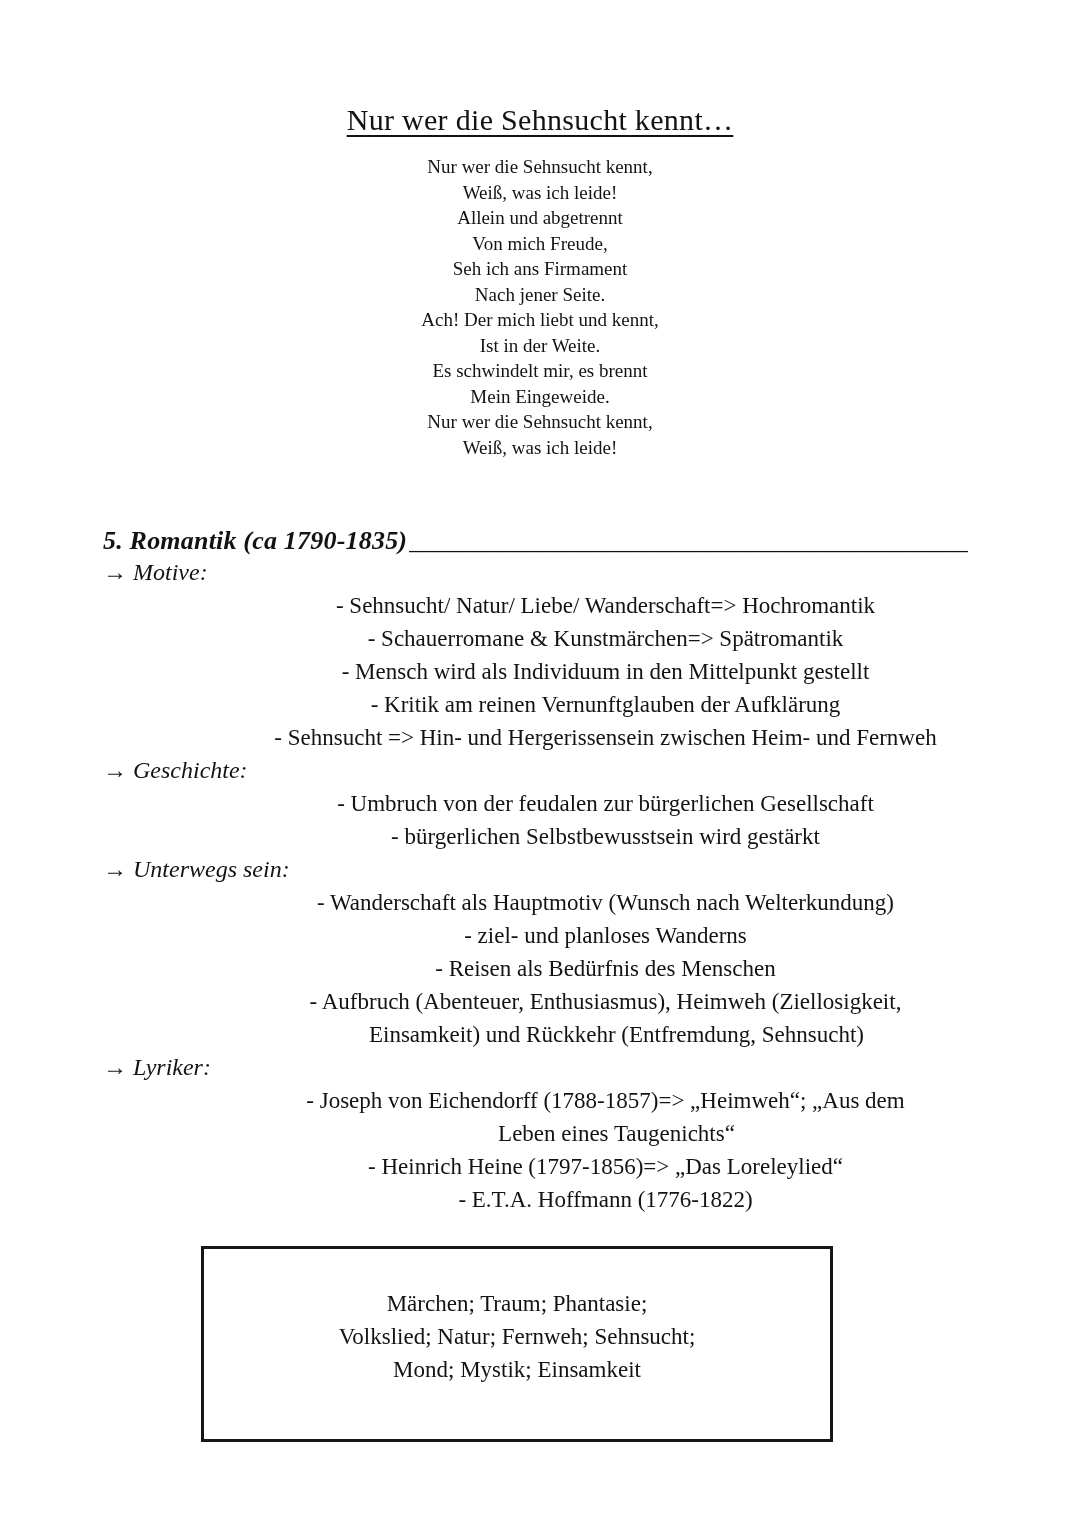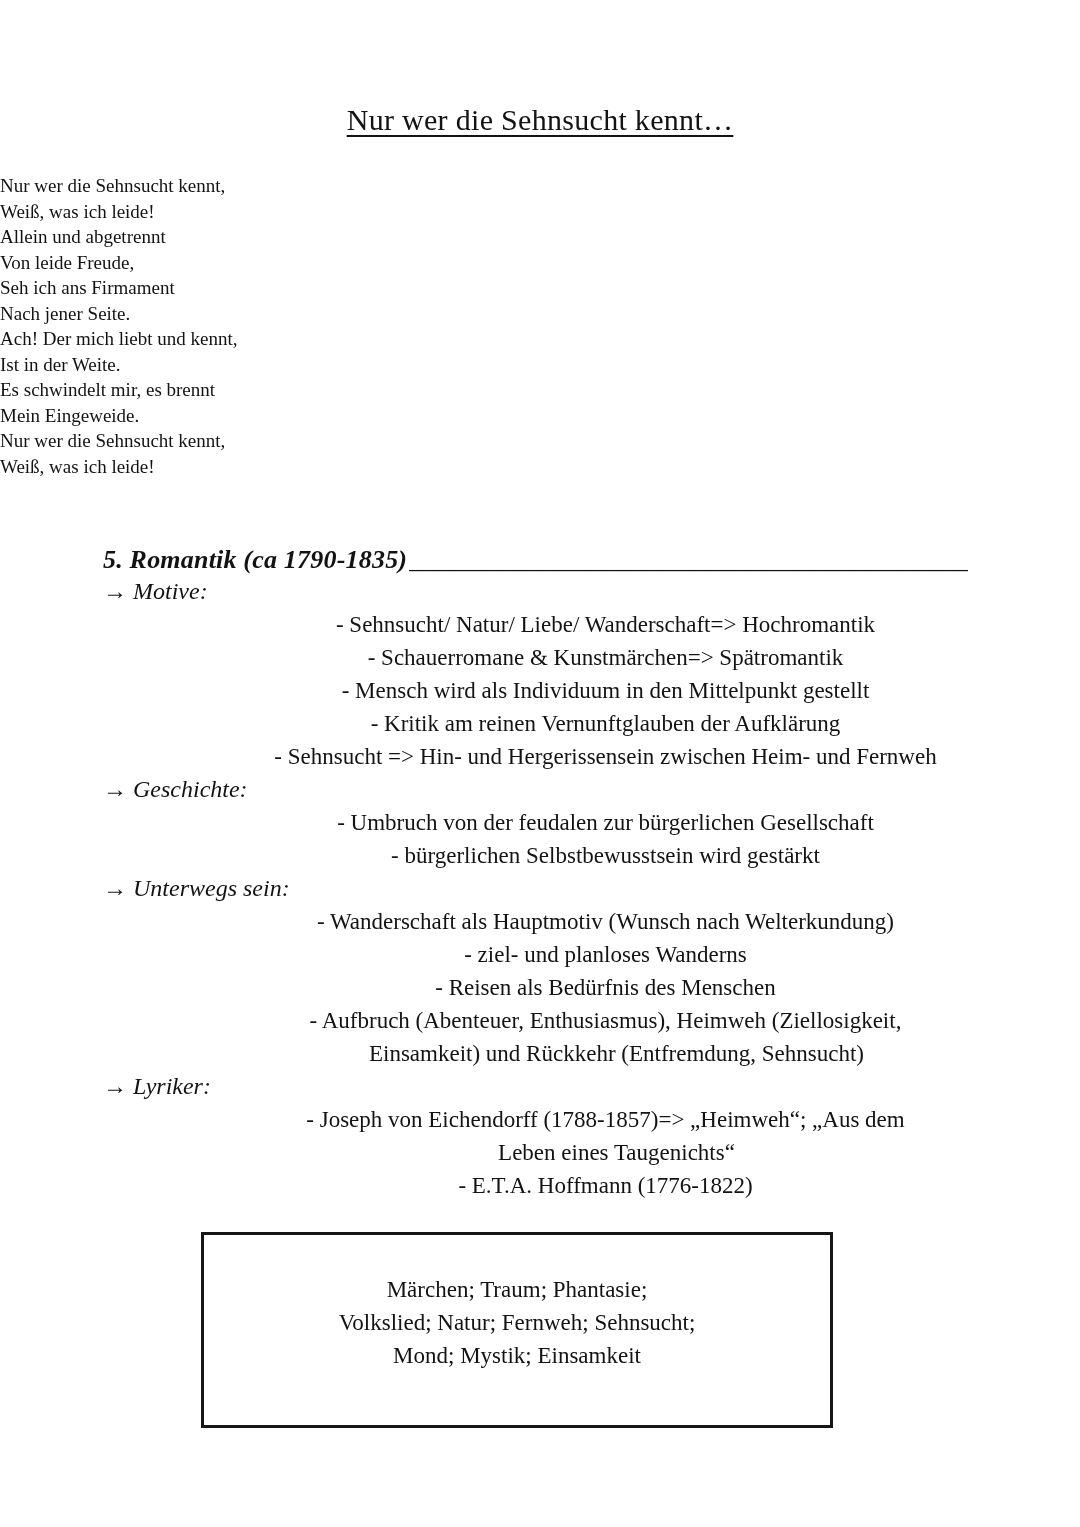--- a/index.html
+++ b/index.html
@@ -21,22 +21,22 @@
   .title {
     font-size: 30px;
     font-weight: 400;
     text-align: center;
     text-decoration: underline;
     text-underline-offset: 5px;
     text-decoration-thickness: 2px;
     letter-spacing: 0.3px;
   }
   .poem {
-    margin-top: 36px;
-    text-align: left;
+    margin-top: 17px;
+    text-align: center;
     font-size: 19px;
     line-height: 25.5px;
   }
   .heading-row {
     display: flex;
     align-items: baseline;
     margin: 66px 112px 0 103px;
   }
   .heading {
     font-size: 26px;
@@ -93,21 +93,21 @@
 <body>
 
 <div class="page">
 
   <h1 class="title">Nur wer die Sehnsucht kennt…</h1>
 
   <div class="poem">
     <div class="poem-line">Nur wer die Sehnsucht kennt,</div>
     <div class="poem-line">Weiß, was ich leide!</div>
     <div class="poem-line">Allein und abgetrennt</div>
-    <div class="poem-line">Von leide Freude,</div>
+    <div class="poem-line">Von mich Freude,</div>
     <div class="poem-line">Seh ich ans Firmament</div>
     <div class="poem-line">Nach jener Seite.</div>
     <div class="poem-line">Ach! Der mich liebt und kennt,</div>
     <div class="poem-line">Ist in der Weite.</div>
     <div class="poem-line">Es schwindelt mir, es brennt</div>
     <div class="poem-line">Mein Eingeweide.</div>
     <div class="poem-line">Nur wer die Sehnsucht kennt,</div>
     <div class="poem-line">Weiß, was ich leide!</div>
   </div>
 
@@ -138,20 +138,21 @@
   <div class="item">- ziel- und planloses Wanderns</div>
   <div class="item">- Reisen als Bedürfnis des Menschen</div>
   <div class="item">- Aufbruch (Abenteuer, Enthusiasmus), Heimweh (Ziellosigkeit,</div>
   <div class="item cont">Einsamkeit) und Rückkehr (Entfremdung, Sehnsucht)</div>
 
   <div class="group-label">
     <span class="arrow">→</span><span class="glabel">Lyriker:</span>
   </div>
   <div class="item">- Joseph von Eichendorff (1788-1857)=&gt; „Heimweh“; „Aus dem</div>
   <div class="item cont">Leben eines Taugenichts“</div>
+  <div class="item">- Heinrich Heine (1797-1856)=&gt; „Das Loreleylied“</div>
   <div class="item">- E.T.A. Hoffmann (1776-1822)</div>
 
   <div class="keyword-box">
     <div class="box-line">Märchen; Traum; Phantasie;</div>
     <div class="box-line">Volkslied; Natur; Fernweh; Sehnsucht;</div>
     <div class="box-line">Mond; Mystik; Einsamkeit</div>
   </div>
 
 </div>
 

